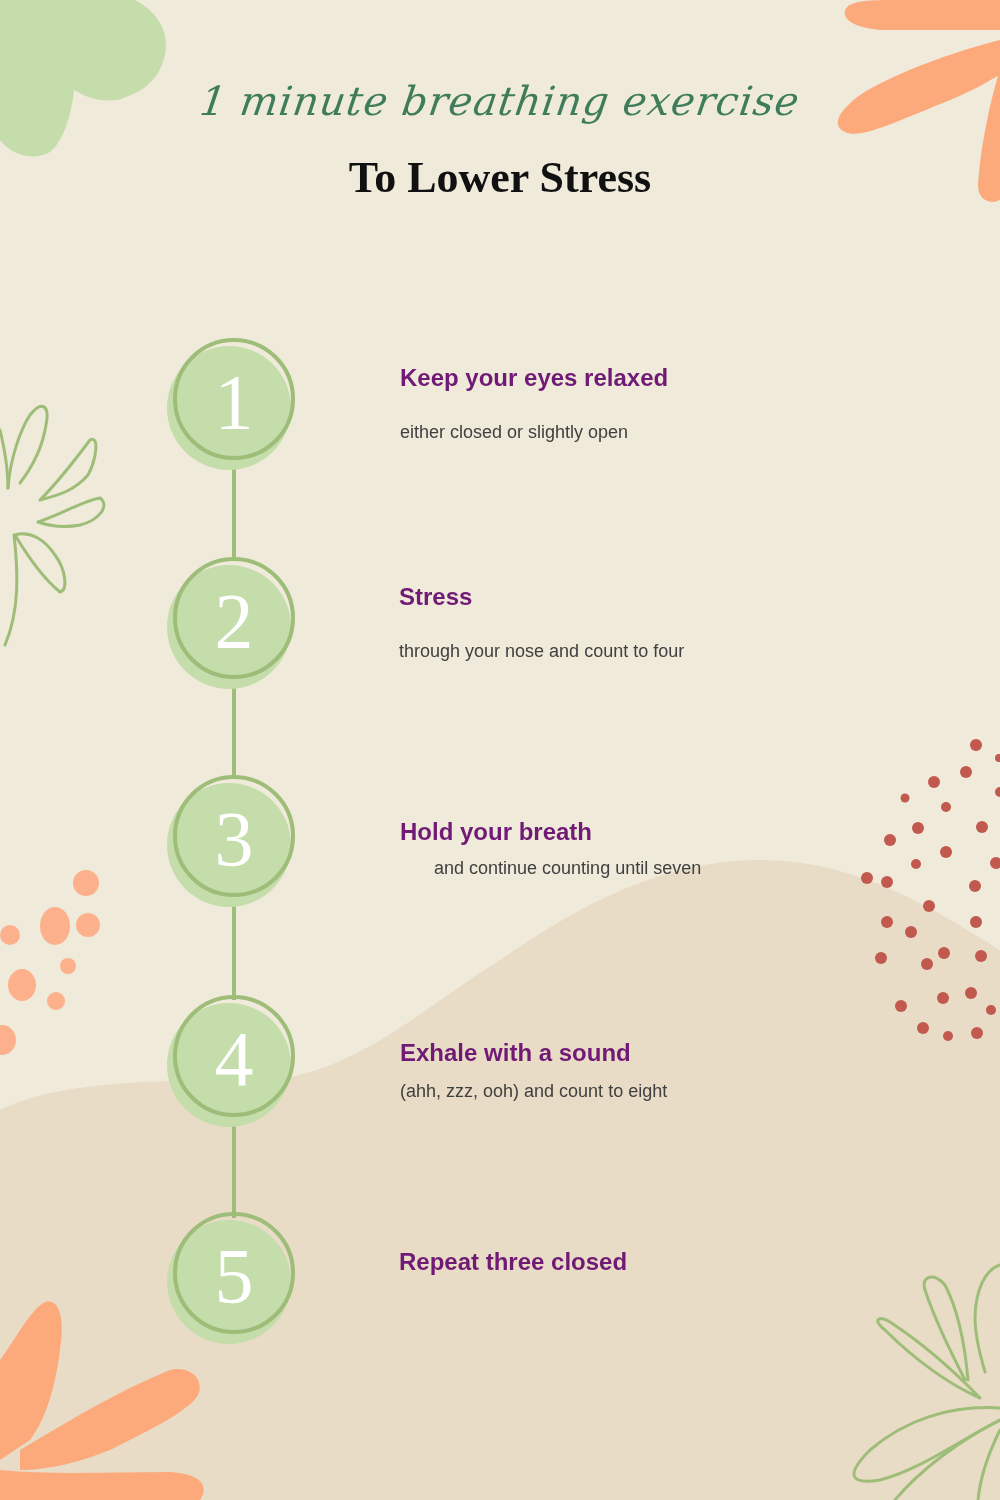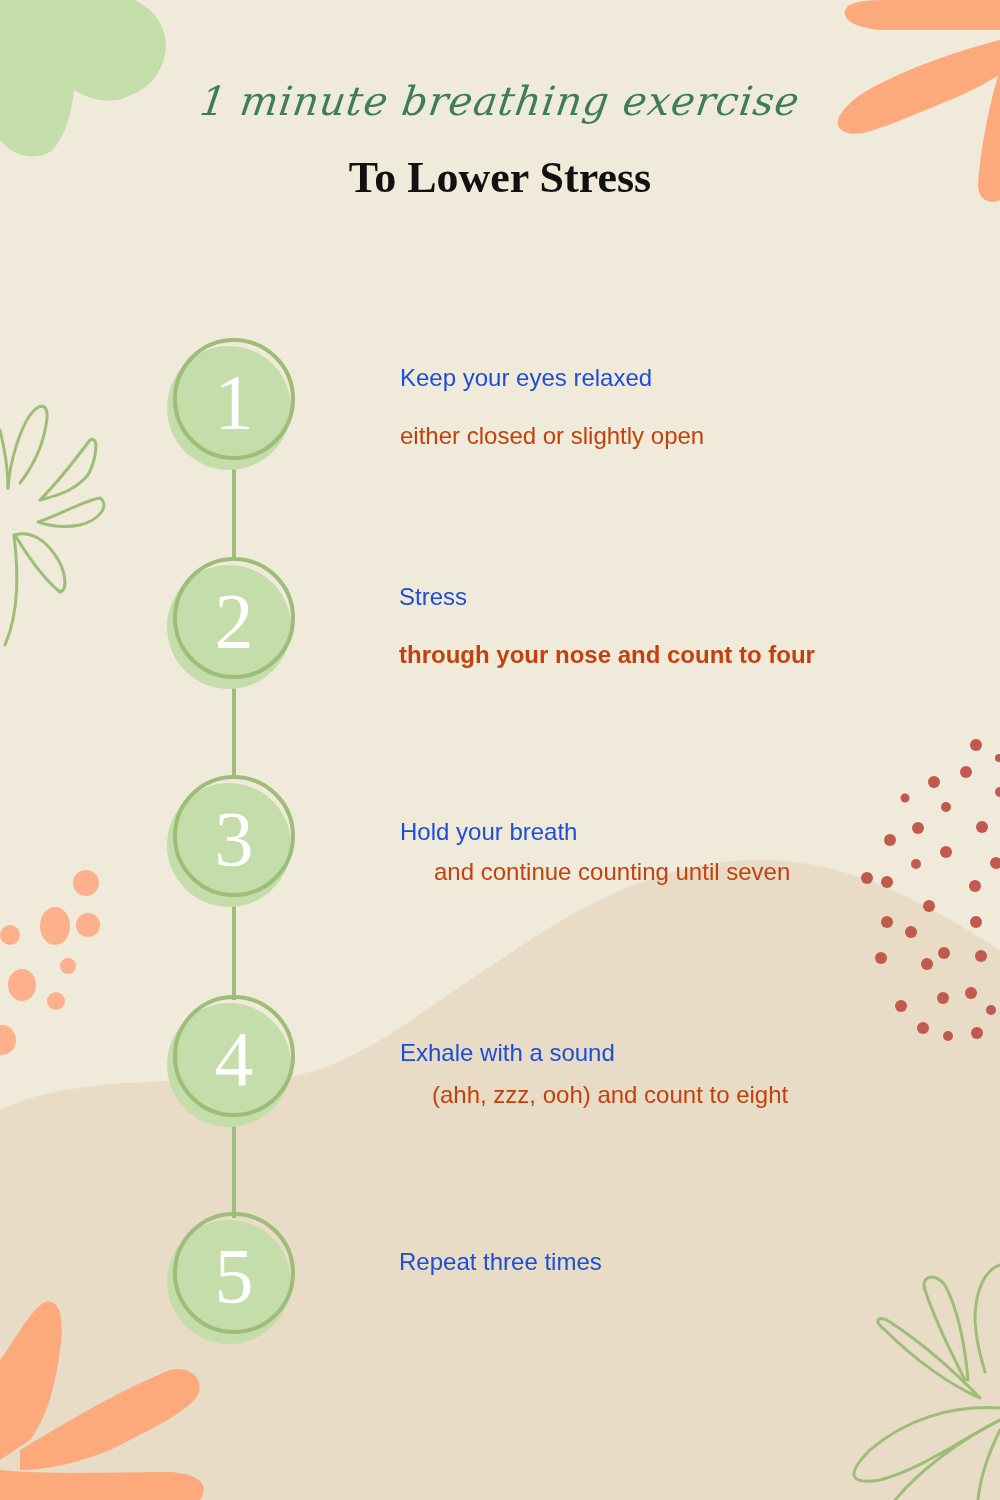--- a/index.html
+++ b/index.html
@@ -5,22 +5,22 @@
     html, body { margin: 0; padding: 0; }
     body { width: 1000px; height: 1500px; position: relative; overflow: hidden; background: #f0eada; font-family: "Liberation Sans", sans-serif; }
     .bg-svg { position: absolute; left: 0; top: 0; width: 1000px; height: 1500px; }
     .subtitle { position: absolute; left: 0; width: 1000px; top: 78px; text-align: center; font-family: "DejaVu Serif", serif; font-style: italic; font-size: 40px; color: #3f7d5a; letter-spacing: 1px; transform: skewX(-8deg); }
     .title { position: absolute; left: 0; width: 1000px; top: 152px; text-align: center; font-family: "Liberation Serif", serif; font-weight: bold; font-size: 44px; color: #111111; }
     .step { position: absolute; left: 0; width: 1000px; height: 130px; }
     .circle-shadow { position: absolute; left: 167px; top: 8px; width: 124px; height: 124px; border-radius: 50%; background: #c4ddab; }
     .circle { position: absolute; left: 173px; top: 0; width: 122px; height: 122px; border-radius: 50%; border: 4px solid #9dbd78; box-sizing: border-box; background: transparent; display: flex; align-items: center; justify-content: center; }
     .num { font-family: "Liberation Serif", serif; font-size: 78px; color: #ffffff; line-height: 1; margin-top: 6px; }
     .connector { position: absolute; left: 232px; width: 4px; background: #9dbd78; }
-    .step-title { position: absolute; left: 400px; font-weight: normal; font-size: 24px; color: #1d4ed8; white-space: nowrap; }
-    .step-desc { position: absolute; left: 400px; font-size: 24px; color: #c2410c; white-space: nowrap; }
+    .step-title { position: absolute; left: 400px; font-weight: bold; font-size: 24px; color: #701a75; white-space: nowrap; }
+    .step-desc { position: absolute; left: 400px; font-size: 18px; color: #404040; white-space: nowrap; }
   </style>
 </head>
 <body>
 
 <svg class="bg-svg" viewBox="0 0 1000 1500" xmlns="http://www.w3.org/2000/svg">
 
   <path d="M0,1110 C60,1080 160,1080 270,1080 C360,1070 420,1010 500,960 C600,890 680,860 760,860 C850,860 920,900 1000,950 L1000,1500 L0,1500 Z" fill="#e9dcc6"></path>
 
   <path d="M0,0 L135,0 C155,10 170,30 165,55 C160,75 150,90 118,100 C95,102 85,96 74,90 C72,110 65,140 50,152 C35,160 15,158 0,140 Z" fill="#c4ddab"></path>
 
@@ -116,40 +116,40 @@
   <div class="step-title" style="top:26px;">Keep your eyes relaxed</div>
   <div class="step-desc" style="top:84px;">either closed or slightly open</div>
 </div>
 
 <div class="step" style="top:557px;">
   <div class="circle-shadow"></div>
   <div class="circle">
     <span class="num">2</span>
   </div>
   <div class="step-title" style="top:26px;left:399px;">Stress</div>
-  <div class="step-desc" style="top:84px;left:399px;font-weight:bold;">through your nose and count to four</div>
+  <div class="step-desc" style="top:84px;left:399px;">through your nose and count to four</div>
 </div>
 
 <div class="step" style="top:775px;">
   <div class="circle-shadow"></div>
   <div class="circle">
     <span class="num">3</span>
   </div>
   <div class="step-title" style="top:43px;">Hold your breath</div>
   <div class="step-desc" style="top:83px;margin-left:34px;">and continue counting until seven</div>
 </div>
 
 <div class="step" style="top:995px;">
   <div class="circle-shadow"></div>
   <div class="circle">
     <span class="num">4</span>
   </div>
   <div class="step-title" style="top:28px;margin-top:16px;">Exhale with a sound</div>
-  <div class="step-desc" style="top:86px;margin-left:32px;">(ahh, zzz, ooh) and count to eight</div>
+  <div class="step-desc" style="top:86px;">(ahh, zzz, ooh) and count to eight</div>
 </div>
 
 <div class="step" style="top:1212px;">
   <div class="circle-shadow"></div>
   <div class="circle">
     <span class="num">5</span>
   </div>
-  <div class="step-title" style="top:36px;left:399px;">Repeat three times</div>
+  <div class="step-title" style="top:36px;left:399px;">Repeat three closed</div>
 </div>
 
 </body></html>

